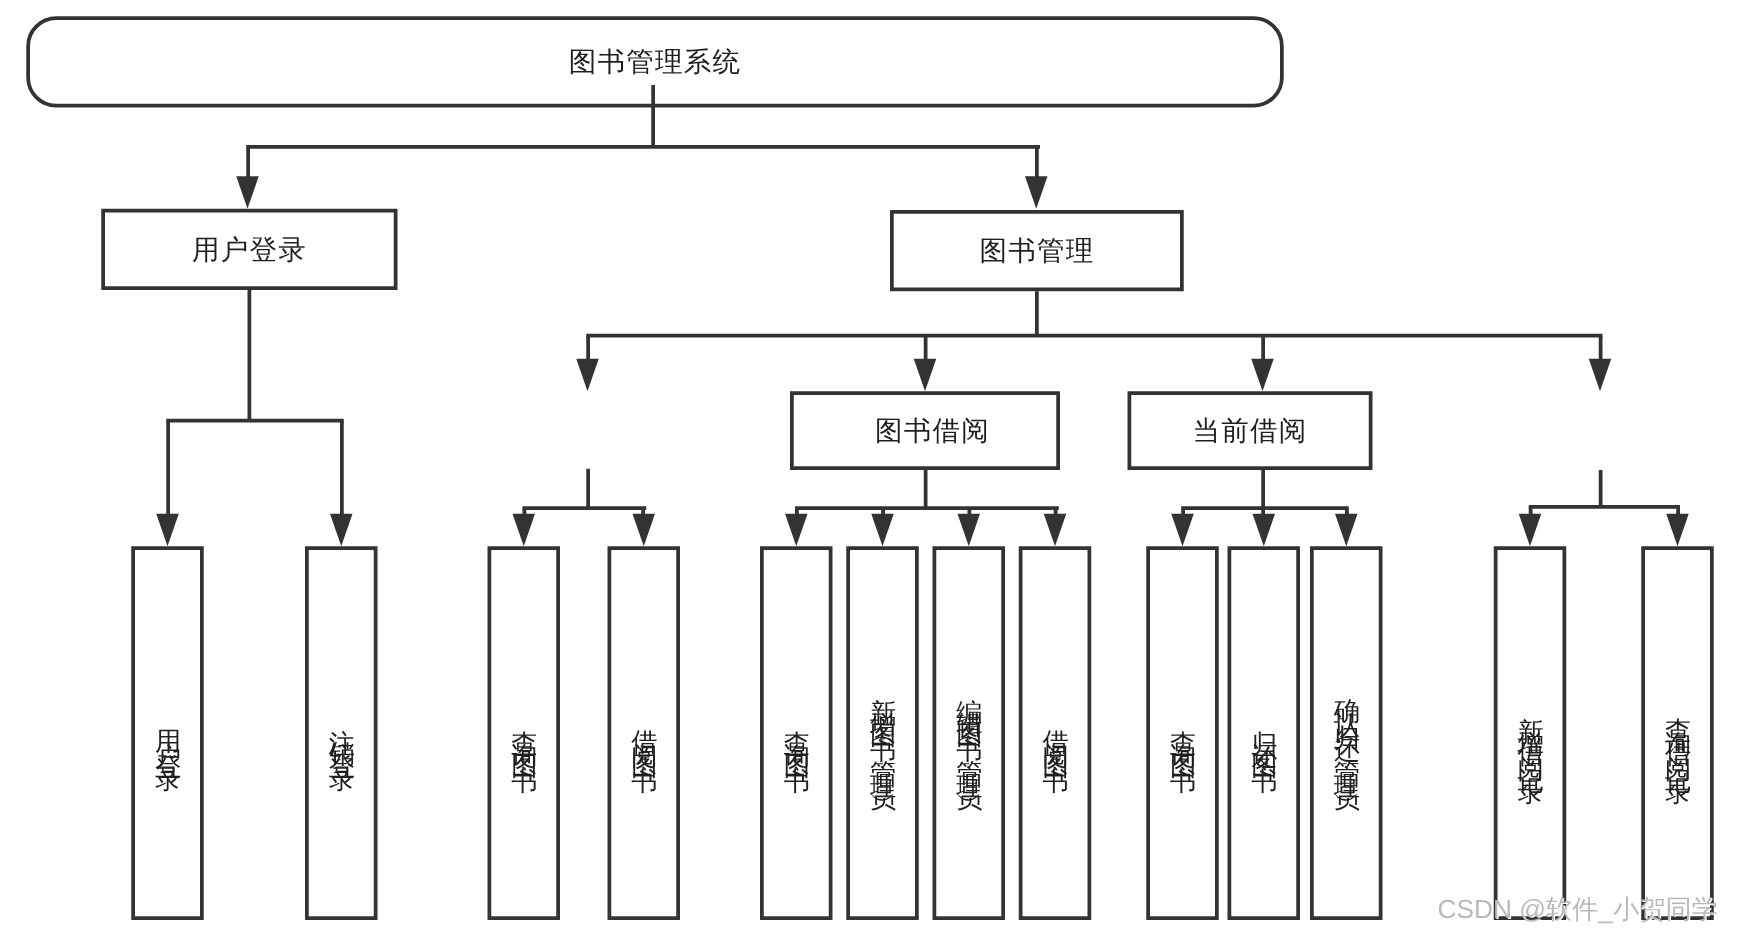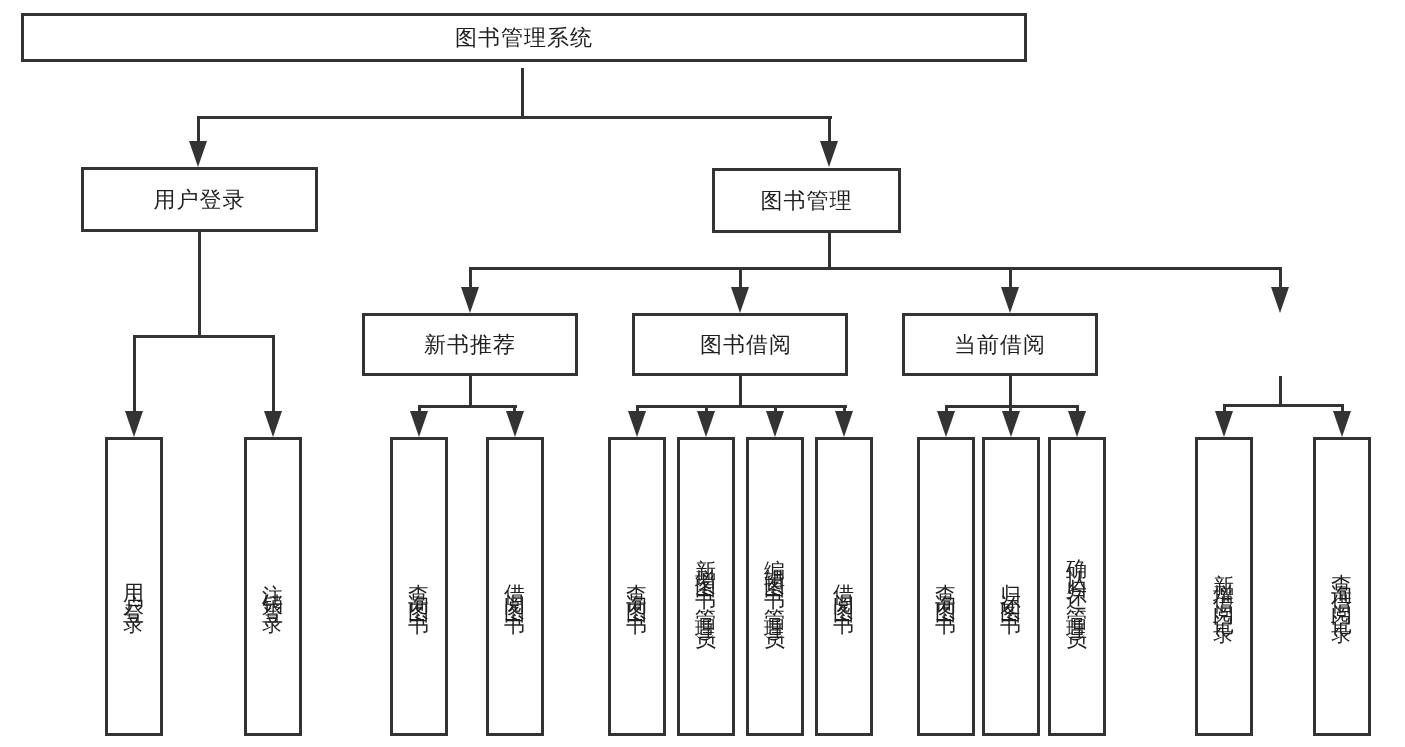--- a/index.html
+++ b/index.html
@@ -60,35 +60,32 @@
     white-space: nowrap;
     z-index: 5;
     text-shadow: 1px 1px 0 #ffffff;
   }
 </style>
 </head>
 <body>
 
 <div id="diagram">
 
-  <div class="hnode" style="left:21px; top:13px; width:1006px; height:49px;">
+  <div class="hnode" style="left:21px; top:13px; width:1006px; height:73px;border-radius:24px;">
     <span>图书管理系统</span>
   </div>
 
   <div class="hnode" style="left:81px; top:167px; width:237px; height:65px;">
     <span>用户登录</span>
   </div>
 
-  <div class="hnode" style="left:712px; top:168px; width:189px; height:65px;">
+  <div class="hnode" style="left:712px; top:168px; width:235px; height:65px;">
     <span>图书管理</span>
   </div>
 
-  <div class="hnode" style="left:362px; top:313px; width:216px; height:63px;">
-    <span>新书推荐</span>
-  </div>
 
   <div class="hnode" style="left:632px; top:313px; width:216px; height:63px;padding-left:12px;">
     <span>图书借阅</span>
   </div>
 
   <div class="hnode" style="left:902px; top:313px; width:196px; height:63px;">
     <span>当前借阅</span>
   </div>
 
 
@@ -184,14 +181,15 @@
   <div class="line" style="left:1076px; top:407px; width:3px;   height:6px;"></div>
   <div class="arr" style="left:1068px; top:411px;"></div>
 
   <div class="line" style="left:1279px; top:376px; width:3px;   height:29px;"></div>
   <div class="line" style="left:1223px; top:404px; width:121px; height:3px;"></div>
   <div class="line" style="left:1223px; top:406px; width:3px;   height:6px;"></div>
   <div class="arr" style="left:1215px; top:411px;"></div>
   <div class="line" style="left:1341px; top:406px; width:3px;   height:6px;"></div>
   <div class="arr" style="left:1333px; top:411px;"></div>
 
+  <div class="watermark">CSDN @软件_小贺同学</div>
 
 </div>
 
 </body></html>

